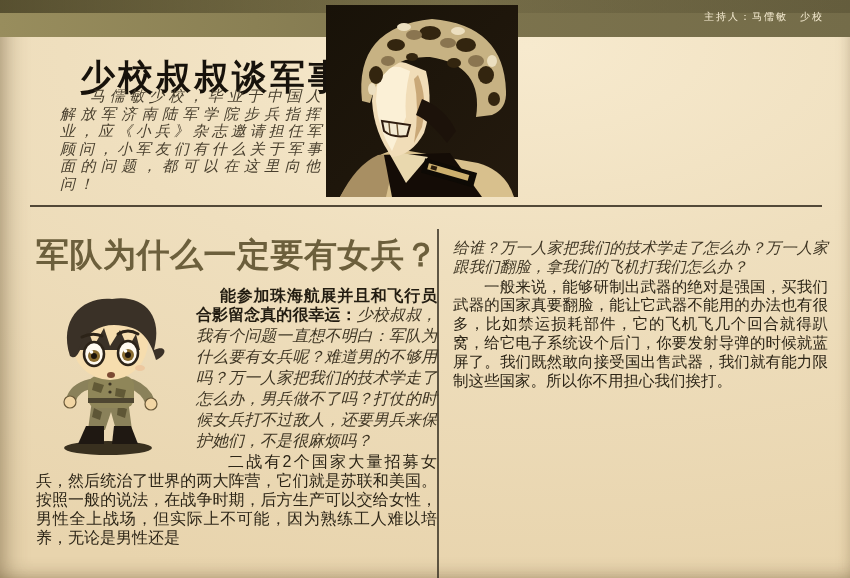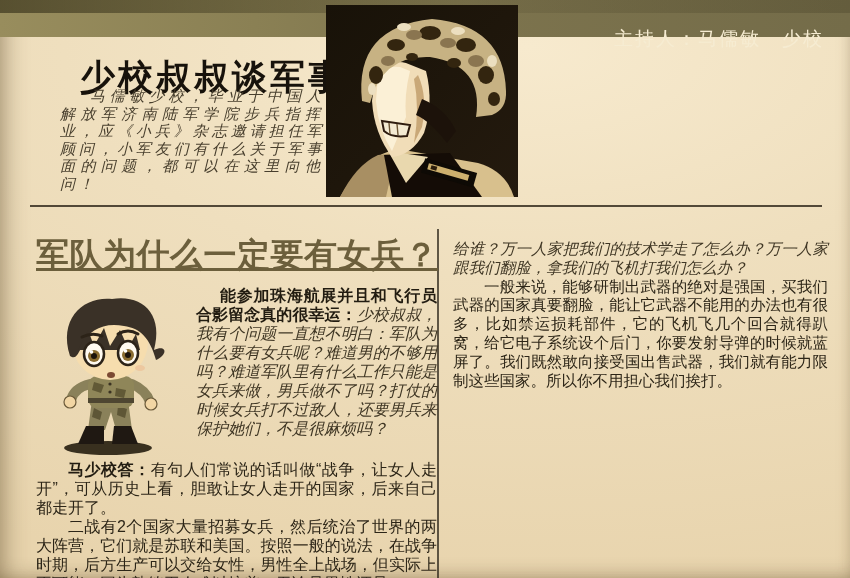--- a/index.html
+++ b/index.html
@@ -9,45 +9,45 @@
     font-family:"Liberation Sans", sans-serif;
     box-shadow: inset 16px 0 24px -12px rgba(82,62,30,.45),
                 inset -8px 0 16px -10px rgba(82,62,30,.28),
                 inset 0 -12px 20px -12px rgba(82,62,30,.32);
   }
   
   .band { position:absolute; top:0; left:0; width:100%; height:37px;
     background: linear-gradient(90deg,#988d5d 0%,#8a8054 30%,#7c734d 58%,#746c49 100%); }
   .band::before { content:""; position:absolute; top:0; left:0; width:100%; height:13px;
     background: linear-gradient(90deg, rgba(44,39,18,.60), rgba(44,39,18,.10) 55%, rgba(44,39,18,.22)); }
-  .host { position:absolute; top:26px; right:26px; color:#f6ecd2; font-size:19px; letter-spacing:2px; z-index:3; }
+  .host { position:absolute; top:10px; right:26px; color:#f6ecd2; font-size:10px; letter-spacing:2px; z-index:3; }
   
   .photo { position:absolute; left:326px; top:5px; width:192px; height:192px; z-index:2; }
   .photo svg { display:block; }
   
   .masthead-title { position:absolute; left:68px; top:42px; margin:12px;
     font-size:35px; font-weight:700; letter-spacing:3px; color:#17120b; }
   .intro { position:absolute; left:60px; top:88px; width:284px; margin:0;
     font-family:"DejaVu Serif", serif; font-style:italic;
     font-size:15px; line-height:17.6px; letter-spacing:3.5px;
     color:#473e2d; text-indent:2em; text-align:justify; }
   
   .hrule { position:absolute; left:30px; top:205px; width:792px; height:2px; background:#362e20; opacity:.85; }
   .vrule { position:absolute; left:437px; top:229px; width:2px; height:349px; background:#3b3326; opacity:.8; }
   
   .col { position:absolute; font-size:16px; line-height:19px; color:#2c2517; text-align:justify; }
   .col-left  { left:36px;  top:236px; width:401px; }
   .col-right { left:453px; top:240px; width:375px; font-size:15.5px; line-height:18.8px; }
   .q-title { margin:0 0 12px 0; font-size:33px; line-height:38px; font-weight:800;
-    color:#6c5f3c; white-space:nowrap; letter-spacing:.5px;text-decoration:underline; }
+    color:#6c5f3c; white-space:nowrap; letter-spacing:.5px; }
   .cartoon { float:left; width:152px; height:168px; margin:4px 8px 2px 0; }
   .para { margin:0; }
   .indent { text-indent:2em; }
   .clear { clear:left; }
-  .script { font-family:Liberation Serif, serif; font-style:italic; color:#3f3624; }
+  .script { font-family:Liberation Mono, monospace; font-style:italic; color:#3f3624; }
   .lead { font-weight:700; font-style:normal; font-family:"Liberation Sans", sans-serif; color:#221c11; }
 </style>
 </head>
 <body>
 
 <div class="page">
 
   <div class="band"></div>
   <span class="host">主持人：马儒敏　少校</span>
 
@@ -156,23 +156,22 @@
         <ellipse cx="92" cy="63" rx="10" ry="12" fill="#fffaf0" stroke="#2c2318" stroke-width="2.5"></ellipse>
         <circle cx="92" cy="65" r="6" fill="#8a6c30"></circle>
           <circle cx="92" cy="65" r="3" fill="#1c140c"></circle>
         <circle cx="89.5" cy="61" r="1.8" fill="#fff"></circle>
 
         <ellipse cx="75" cy="85" rx="4" ry="3" fill="#7c4a33"></ellipse>
         <ellipse cx="104" cy="78" rx="5" ry="3" fill="#eec39a" opacity=".8"></ellipse>
       </svg>
     </div>
 
-    <p class="para" style="text-indent:1.5em;"><b class="lead">能参加珠海航展并且和飞行员合影留念真的很幸运：</b><span class="script">少校叔叔，我有个问题一直想不明白：军队为什么要有女兵呢？难道男的不够用吗？难道军队里有什么工作只能是女兵来做，男兵做不了吗？打仗的时候女兵打不过敌人，还要男兵来保护她们，不是很麻烦吗？</span></p>
+    <p class="para" style="text-indent:1.5em;"><b class="lead">能参加珠海航展并且和飞行员合影留念真的很幸运：</b><span class="script">少校叔叔，我有个问题一直想不明白：军队为什么要有女兵呢？难道男的不够用吗？万一人家把我们的技术学走了怎么办，男兵做不了吗？打仗的时候女兵打不过敌人，还要男兵来保护她们，不是很麻烦吗？</span></p>
 
-    <p class="para indent clear"><b class="lead">马少校答：</b><span>有句人们常说的话叫做“战争，让女人走开”，可从历史上看，胆敢让女人走开的国家，后来自己都走开了。</span></p>
 
     <p class="para indent"><span>二战有2个国家大量招募女兵，然后统治了世界的两大阵营，它们就是苏联和美国。按照一般的说法，在战争时期，后方生产可以交给女性，男性全上战场，但实际上不可能，因为熟练工人难以培养，无论是男性还是</span></p>
   </div>
 
   <div class="col col-right">
     <p class="para script">给谁？万一人家把我们的技术学走了怎么办？万一人家跟我们翻脸，拿我们的飞机打我们怎么办？</p>
 
 
 
 

